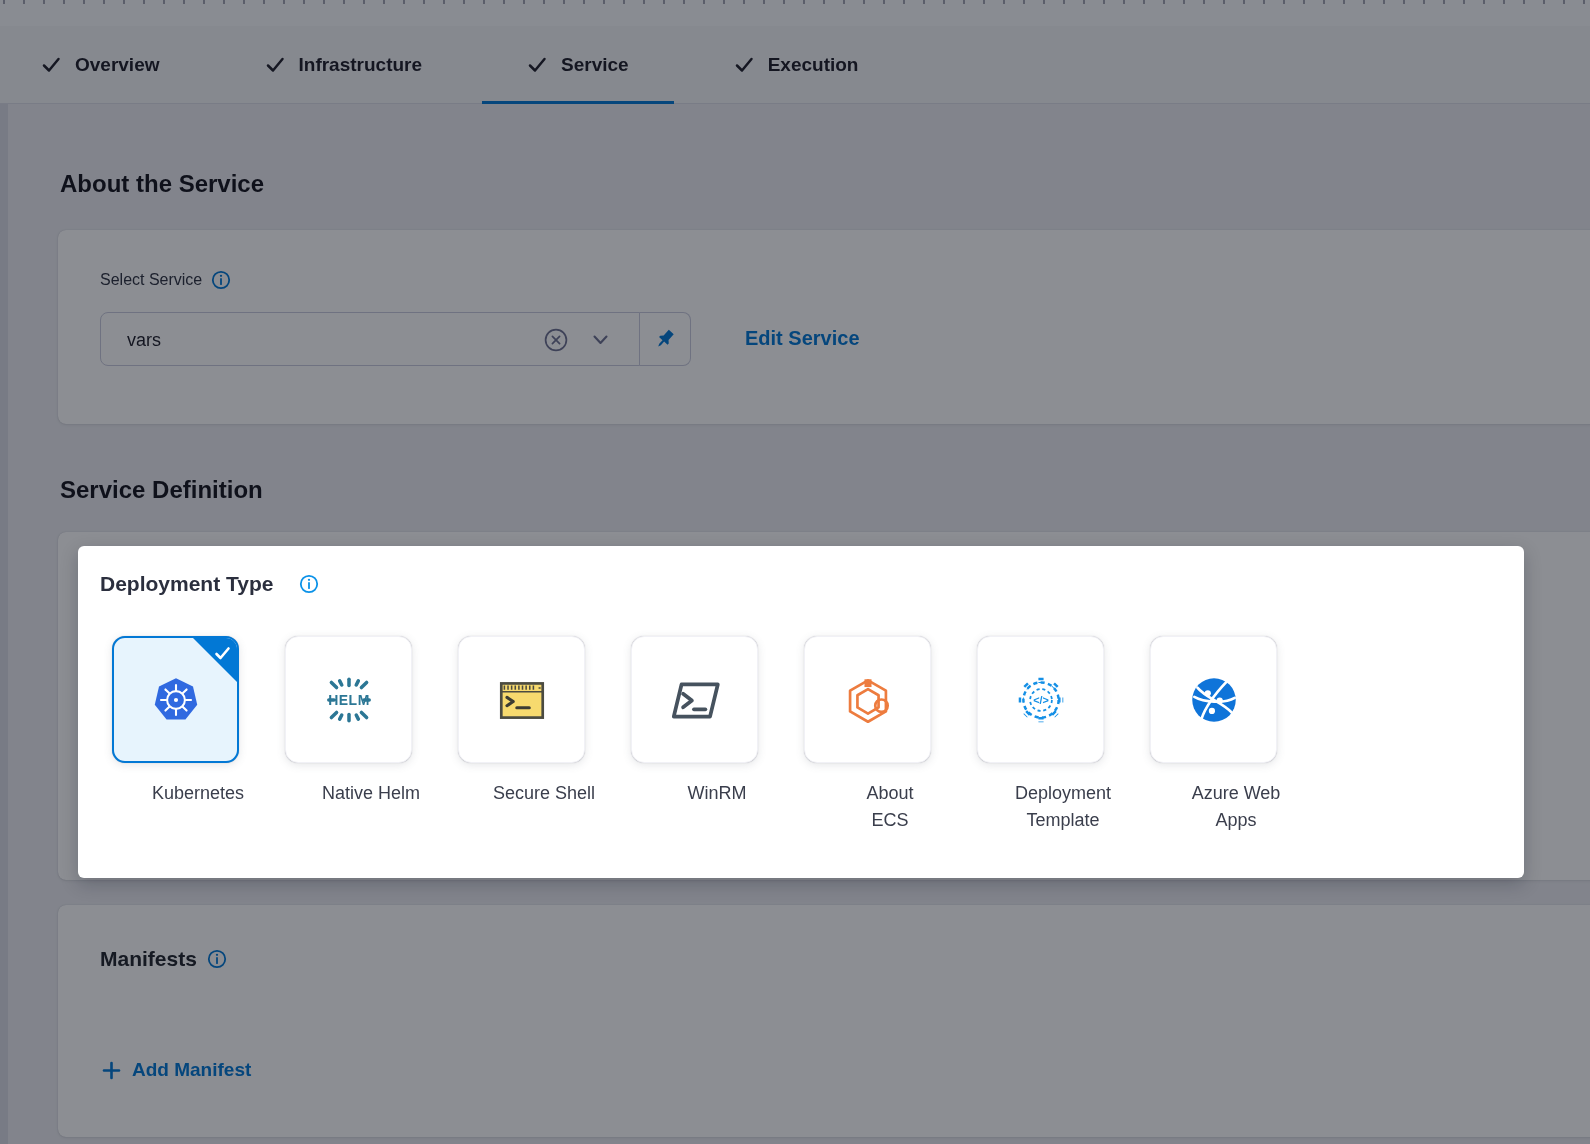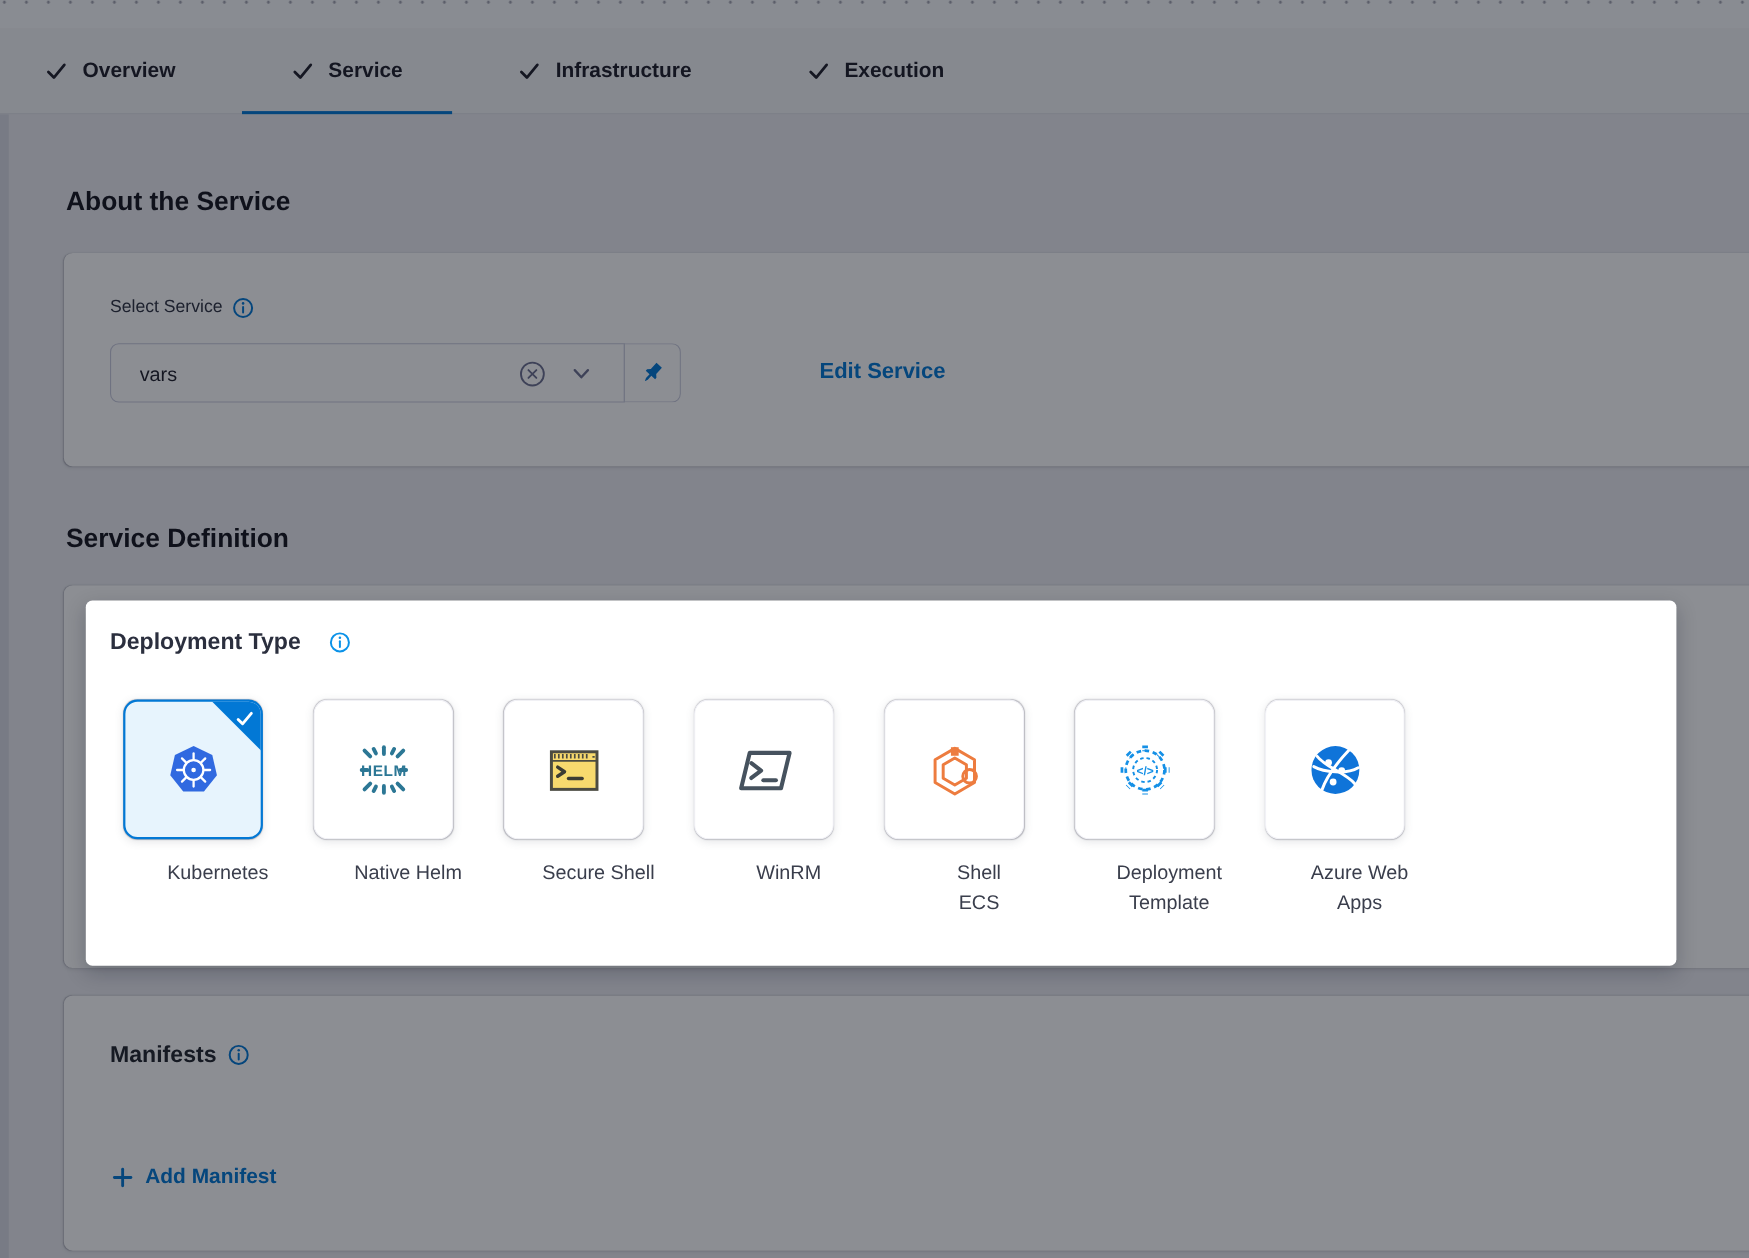--- a/index.html
+++ b/index.html
@@ -30,21 +30,21 @@
   .page::before{content:"";position:absolute;left:0;top:0;bottom:0;width:8px;background:#d9dbe4;}
   .h1{position:absolute;font-size:24px;font-weight:700;color:#16161f;margin:0;}
   .card{position:absolute;left:58px;width:1560px;background:#fff;border-radius:8px;
         box-shadow:0 0 1px rgba(40,41,61,.25),0 1px 3px rgba(96,97,112,.14);}
   
   #about-heading{left:60px;top:66px;}
   .about-card{top:126px;height:194px;}
   .field-label{position:absolute;left:42px;top:40px;display:flex;align-items:center;gap:9px;
                font-size:16px;font-weight:400;color:#2f3342;}
   .select-row{position:absolute;left:42px;top:82px;display:flex;align-items:stretch;}
-  .field-main{width:468px;height:54px;border:1px solid #c9cbdd;border-radius:8px 0 0 8px;
+  .field-main{width:540px;height:54px;border:1px solid #c9cbdd;border-radius:8px 0 0 8px;
               background:#fff;position:relative;box-sizing:border-box;}
   .field-main input{position:absolute;left:0;top:0;width:430px;height:52px;border:none;outline:none;
               background:transparent;font-size:18px;color:#1e1e2a;padding-left:26px;
               font-family:"Liberation Sans",sans-serif;}
   .clear-ic{position:absolute;right:70px;top:14px;cursor:pointer;}
   .chev-ic{position:absolute;right:30px;top:20px;cursor:pointer;}
   .pin-btn{width:52px;height:54px;border:1px solid #c9cbdd;border-left:1px solid #d6d7e2;
            border-radius:0 8px 8px 0;background:#fff;display:flex;align-items:center;justify-content:center;
            cursor:pointer;box-sizing:border-box;margin-left:-1px;}
   .edit-link{position:absolute;left:687px;top:97px;font-size:20px;font-weight:700;color:#0278d5;cursor:pointer;}
@@ -82,31 +82,31 @@
 
 <div class="dot-strip"></div>
 
 <div class="tabbar">
   <div class="tab">
     <svg width="21" height="21" viewBox="0 0 21 21">
         <polyline points="3,11.5 8,16.5 17.5,5" fill="none" stroke="#20202c" stroke-width="2.5" stroke-linecap="round" stroke-linejoin="round"></polyline>
       </svg>
     <span>Overview</span>
   </div>
+  <div class="tab">
+    <svg width="21" height="21" viewBox="0 0 21 21">
+        <polyline points="3,11.5 8,16.5 17.5,5" fill="none" stroke="#20202c" stroke-width="2.5" stroke-linecap="round" stroke-linejoin="round"></polyline>
+      </svg>
+    <span>Infrastructure</span>
+  </div>
   <div class="tab active">
     <svg width="21" height="21" viewBox="0 0 21 21">
         <polyline points="3,11.5 8,16.5 17.5,5" fill="none" stroke="#20202c" stroke-width="2.5" stroke-linecap="round" stroke-linejoin="round"></polyline>
       </svg>
     <span>Service</span>
-  </div>
-  <div class="tab">
-    <svg width="21" height="21" viewBox="0 0 21 21">
-        <polyline points="3,11.5 8,16.5 17.5,5" fill="none" stroke="#20202c" stroke-width="2.5" stroke-linecap="round" stroke-linejoin="round"></polyline>
-      </svg>
-    <span>Infrastructure</span>
   </div>
   <div class="tab">
     <svg width="21" height="21" viewBox="0 0 21 21">
         <polyline points="3,11.5 8,16.5 17.5,5" fill="none" stroke="#20202c" stroke-width="2.5" stroke-linecap="round" stroke-linejoin="round"></polyline>
       </svg>
     <span>Execution</span>
   </div>
 </div>
 
 <div class="page">
@@ -243,21 +243,21 @@
 
         <div class="type">
           <div class="type-tile">
             <svg width="58" height="58" viewBox="0 0 56 56">
               <polygon points="28,9 45.3,19 45.3,39 28,49 10.7,39 10.7,19" fill="none" stroke="#ed7c3f" stroke-width="2.6" stroke-linejoin="round"></polygon>
               <polygon points="28,17.5 38.2,23.4 38.2,35.2 28,41.1 17.8,35.2 17.8,23.4" fill="none" stroke="#ed7c3f" stroke-width="2.6" stroke-linejoin="round"></polygon>
               <rect x="24.6" y="8" width="6.8" height="7.5" fill="#ed7c3f"></rect>
               <circle cx="41" cy="33.5" r="6" fill="none" stroke="#ed7c3f" stroke-width="2.6"></circle>
             </svg>
           </div>
-          <div class="type-label">Shell
+          <div class="type-label">About
 ECS</div>
         </div>
 
         <div class="type">
           <div class="type-tile">
             <svg width="58" height="58" viewBox="0 0 56 56">
               <circle cx="28" cy="28" r="17" fill="none" stroke="#1590e6" stroke-width="2.4" stroke-dasharray="4 3.2"></circle>
               <g stroke="#1590e6" stroke-width="5" stroke-dasharray="2.4 1.8">
                 <line x1="28" y1="6.5" x2="28" y2="11.5"></line>
                   <line x1="28" y1="44.5" x2="28" y2="49.5"></line>

